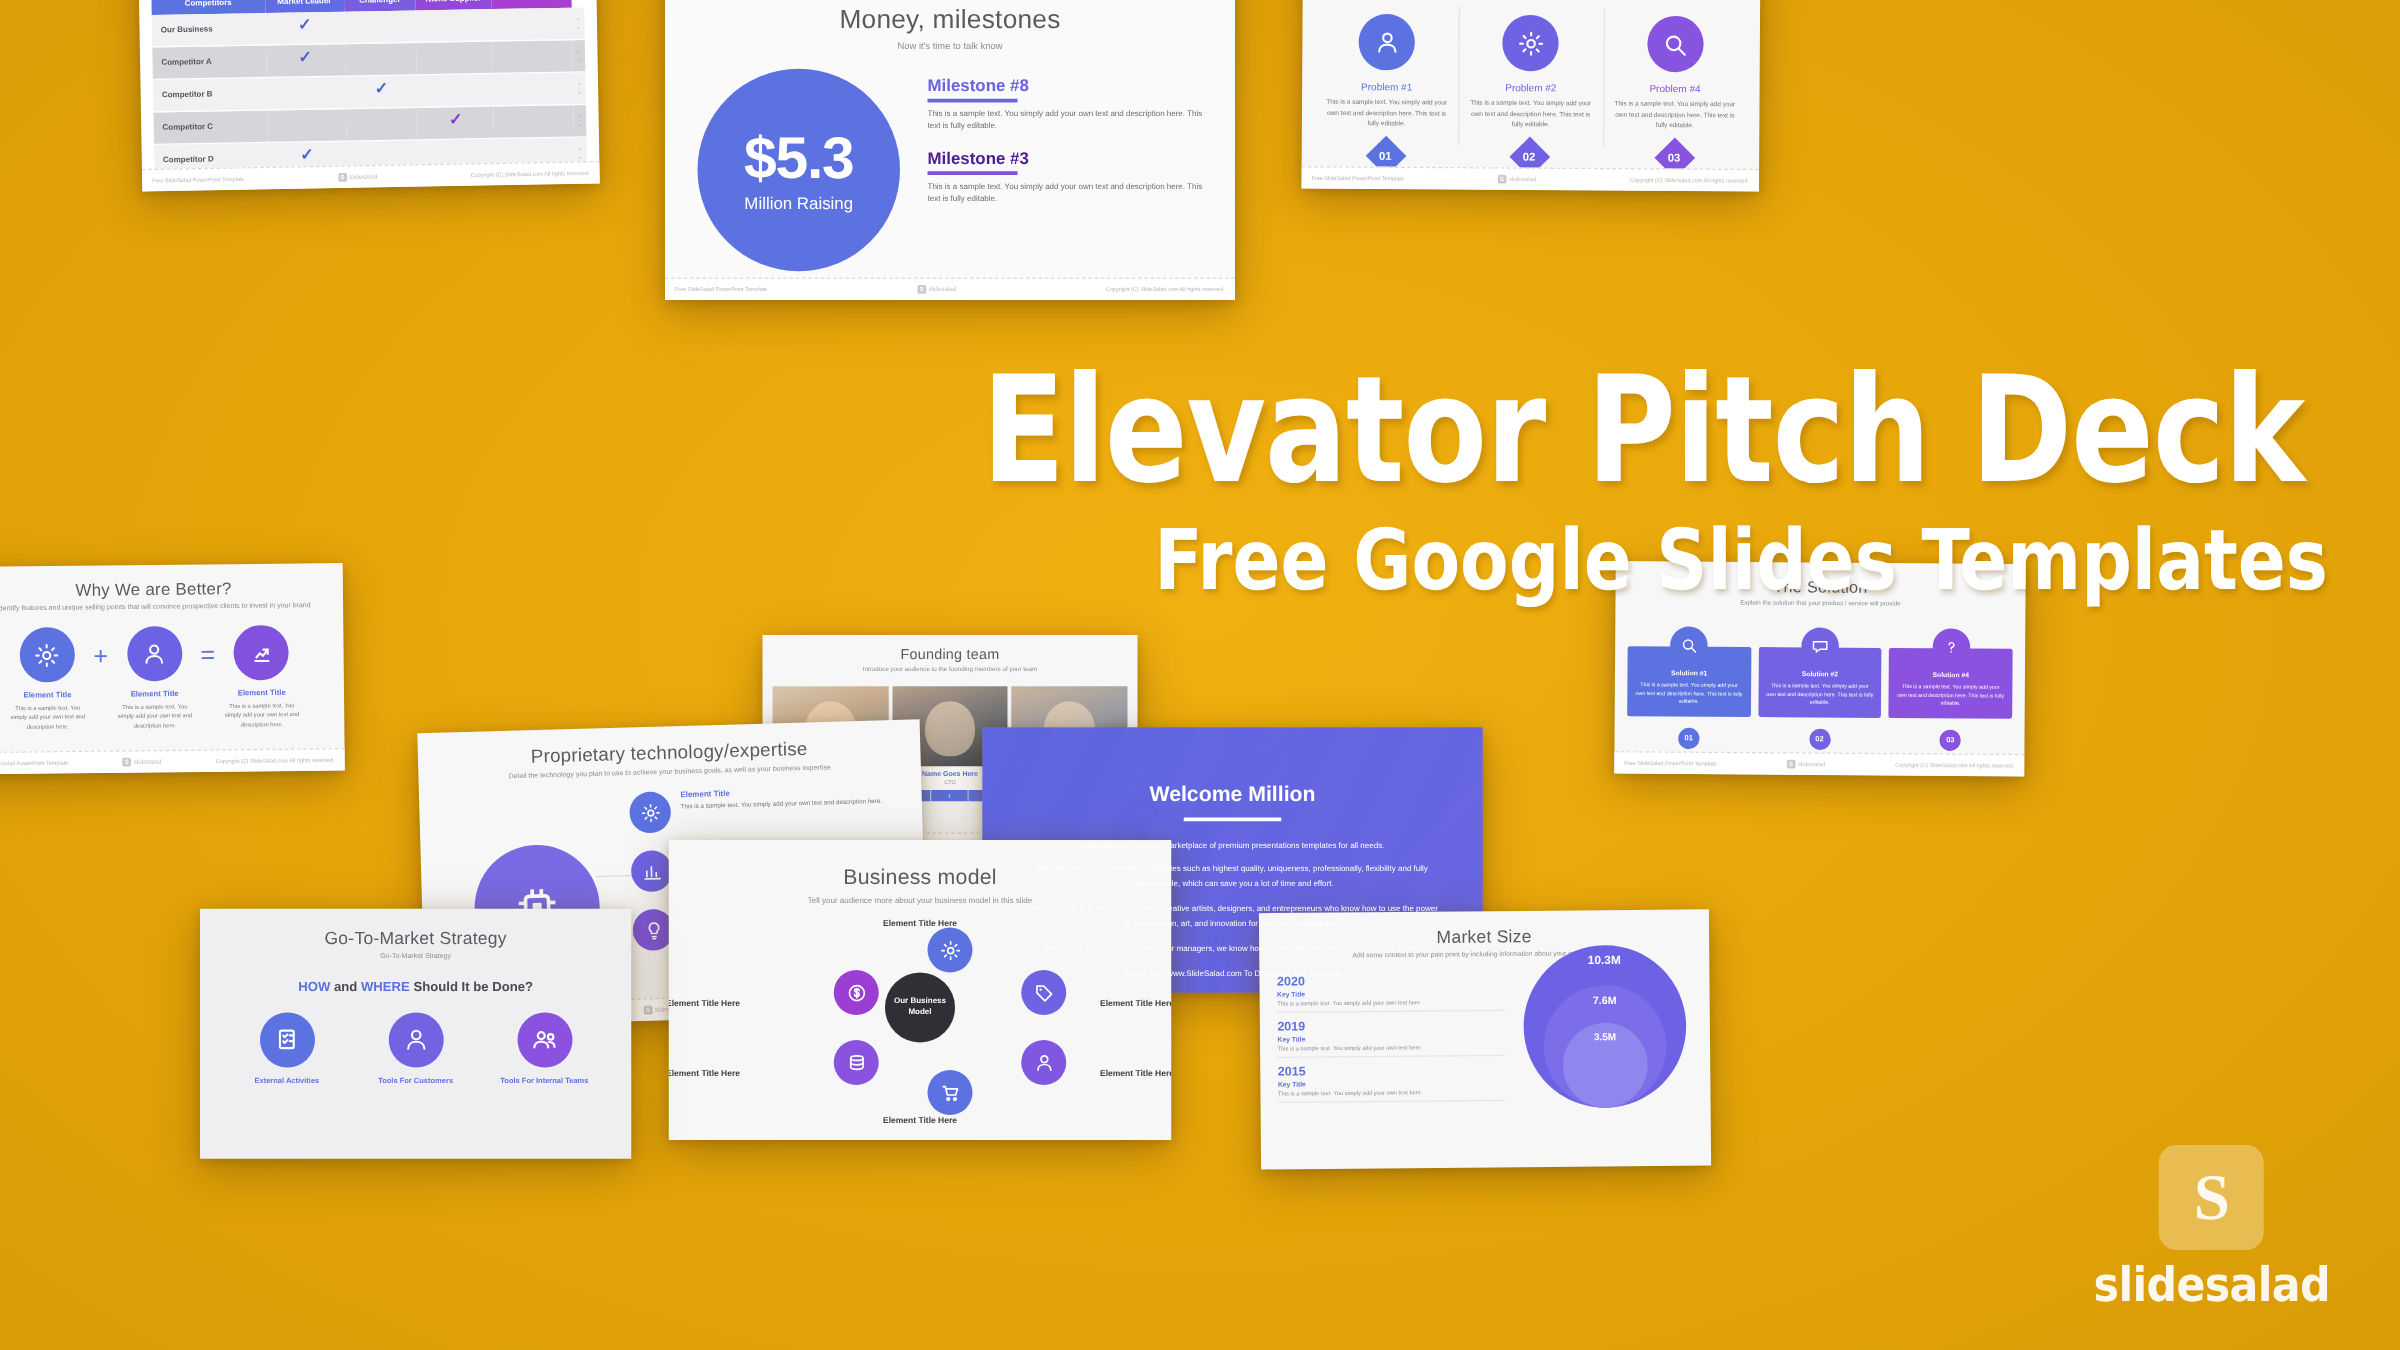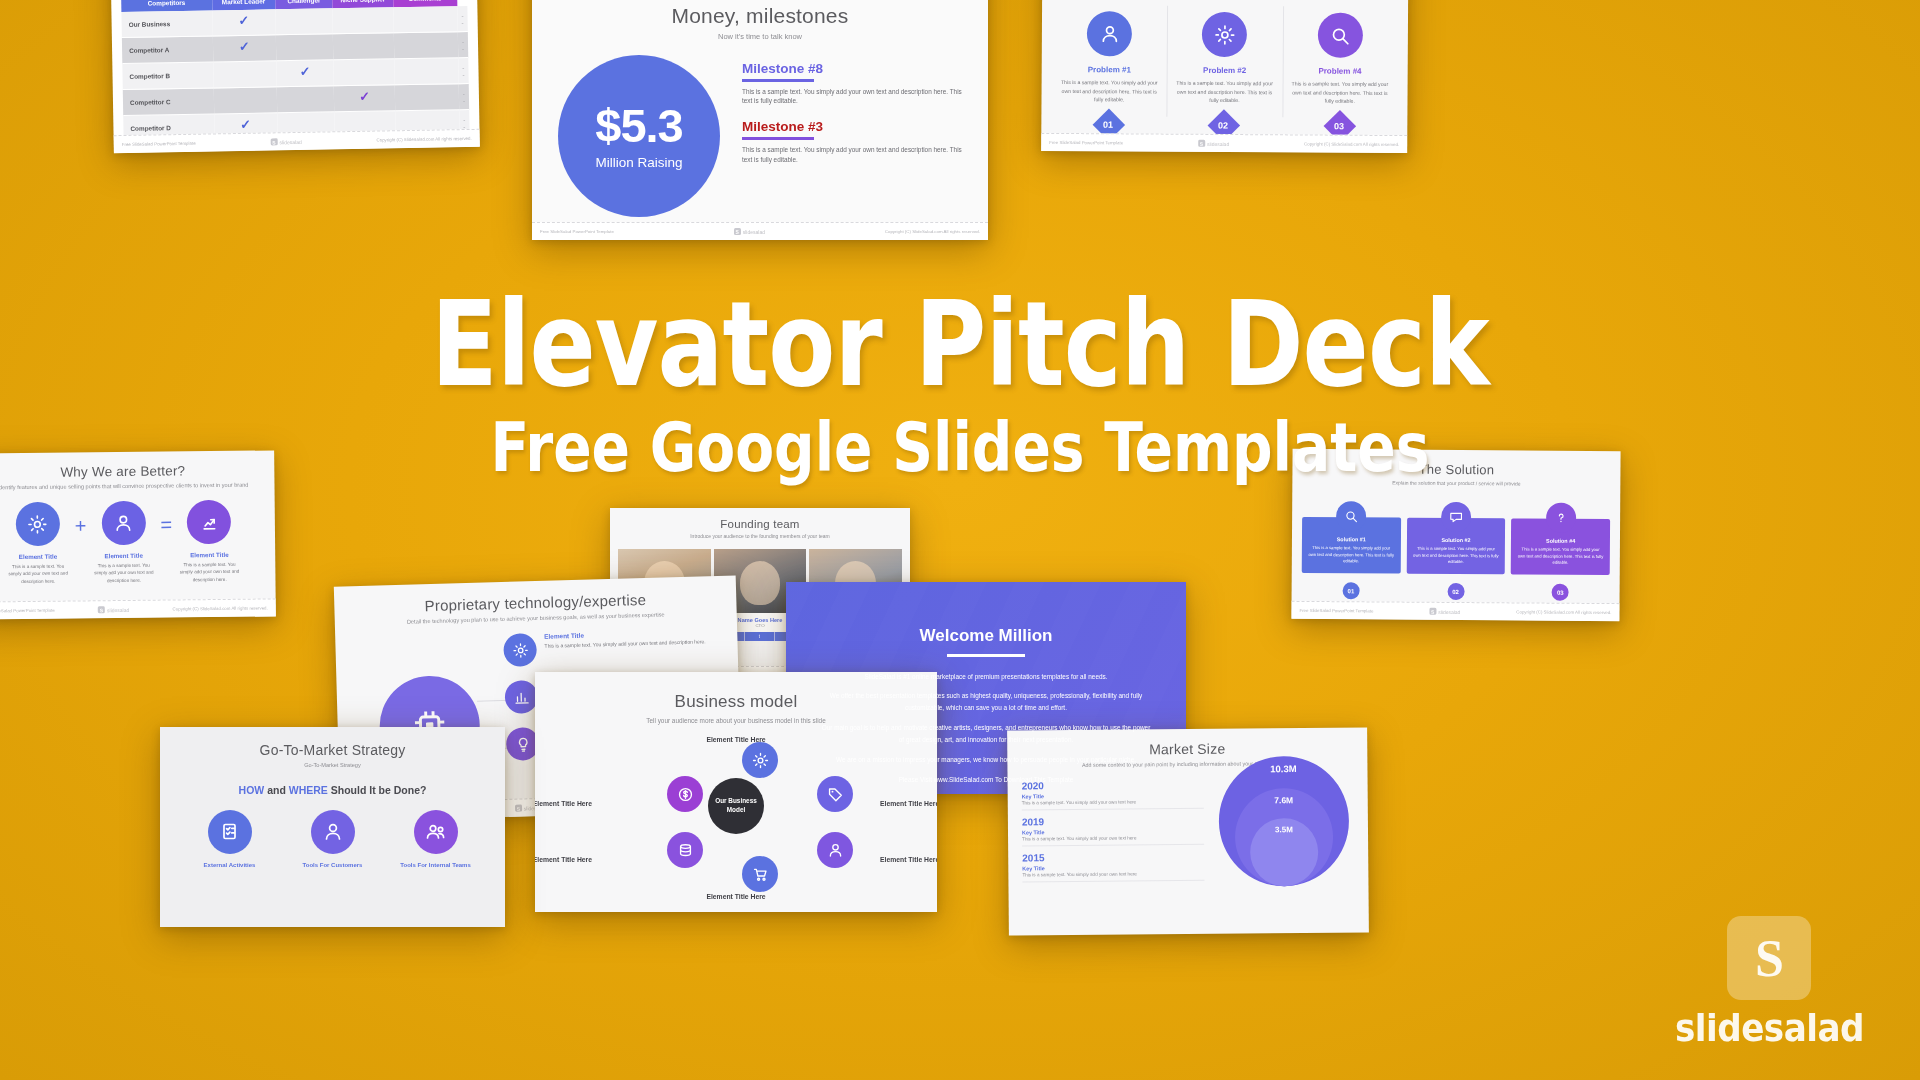--- a/index.html
+++ b/index.html
@@ -31,21 +31,21 @@
   .sl-mark {
     width:7px;height:7px;border-radius:1.5px;background:#c9c9cf;color:#fff;
     font-size:5px;display:flex;align-items:center;justify-content:center;font-weight:700;
   }
 
   
   .circ { border-radius:50%; display:flex; align-items:center; justify-content:center; color:#fff; }
   .ic { display:block; }
 
   
-  #hero { position:absolute; left:0; right:0; top:285px; text-align:center; z-index:40; }
+  #hero { position:absolute; left:0; right:0; top:285px; text-align:right; z-index:40; }
   #hero h1 {
     font-family:"Liberation Sans Narrow","DejaVu Sans Condensed","Liberation Sans",sans-serif;
     font-size:118px; line-height:1.0; font-weight:700; color:#fff;
     letter-spacing:-1px; text-shadow: 3px 4px 5px rgba(120,80,0,.30);
     transform: scaleX(.92); transform-origin:center;
   }
   #hero h2 {
     font-family:"Liberation Sans Narrow","DejaVu Sans Condensed","Liberation Sans",sans-serif;
     font-size:67px; line-height:1.05; font-weight:700; color:#fff; margin-top:10px;
     text-shadow: 2px 3px 4px rgba(120,80,0,.28);
@@ -76,21 +76,21 @@
   #s2 .ms h4 { font-size:13.5px; font-weight:700; color:#5b72e0; margin-bottom:3px; }
   #s2 .ms .rule { height:2.5px; width:72px; background:#5b72e0; margin-bottom:5px; }
   #s2 .ms p { font-size:6.4px; color:#6c6c72; line-height:1.55; margin-bottom:13px; }
 
   
   #s3 { left:1042px; top:-116px; width:366px; height:268px; transform:rotate(.35deg); }
   #s3 .cols { display:flex; padding:128px 10px 0 10px; }
   #s3 .col { flex:1; display:flex; flex-direction:column; align-items:center; position:relative; padding:0 6px; }
   #s3 .col + .col::before { content:""; position:absolute; left:0; top:-6px; bottom:20px; width:1px; background:#e4e4e8; }
   #s3 .col .circ { width:45px; height:45px; }
-  #s3 .col h5 { font-size:8px; font-weight:700; color:#5b72e0; margin-top:9px; }
+  #s3 .col h5 { font-size:8px; font-weight:400; color:#5b72e0; margin-top:9px; }
   #s3 .col p { font-size:5.2px; color:#76767c; line-height:1.65; text-align:center; margin-top:4px; }
   #s3 .diamond {
     width:23px;height:23px;margin-top:9px;transform:rotate(45deg);
     display:flex;align-items:center;justify-content:center;
   }
   #s3 .diamond span { transform:rotate(-45deg); color:#fff; font-size:9px; font-weight:700; }
 
   
   #s4 { left:-28px; top:452px; width:303px; height:166px; transform:rotate(-.6deg); }
   #s4 .s-title { font-size:13.5px; margin-top:12px; }
@@ -288,21 +288,21 @@
         <div class="amt">$5.3</div>
         <div class="lbl">Million Raising</div>
       </div>
       <div class="ms" id="s2ms">
           <div>
             <h4 style="color:#6a63e2">Milestone #8</h4>
       <div class="rule" style="background:#6a63e2"></div>
       <p>This is a sample text. You simply add your own text and description here. This text is fully editable.</p>
           </div>
           <div>
-            <h4 style="color:#b91c1c">Milestone #3</h4>
+            <h4 style="color:#4c1d95">Milestone #3</h4>
       <div class="rule" style="background:#8150dd"></div>
       <p>This is a sample text. You simply add your own text and description here. This text is fully editable.</p>
           </div>
         </div>
     </div>
     <div class="footer-bar">
       <span>Free SlideSalad PowerPoint Template</span>
       <span class="footer-mid">
         <span class="sl-mark">S</span>
         <span>slidesalad</span>

